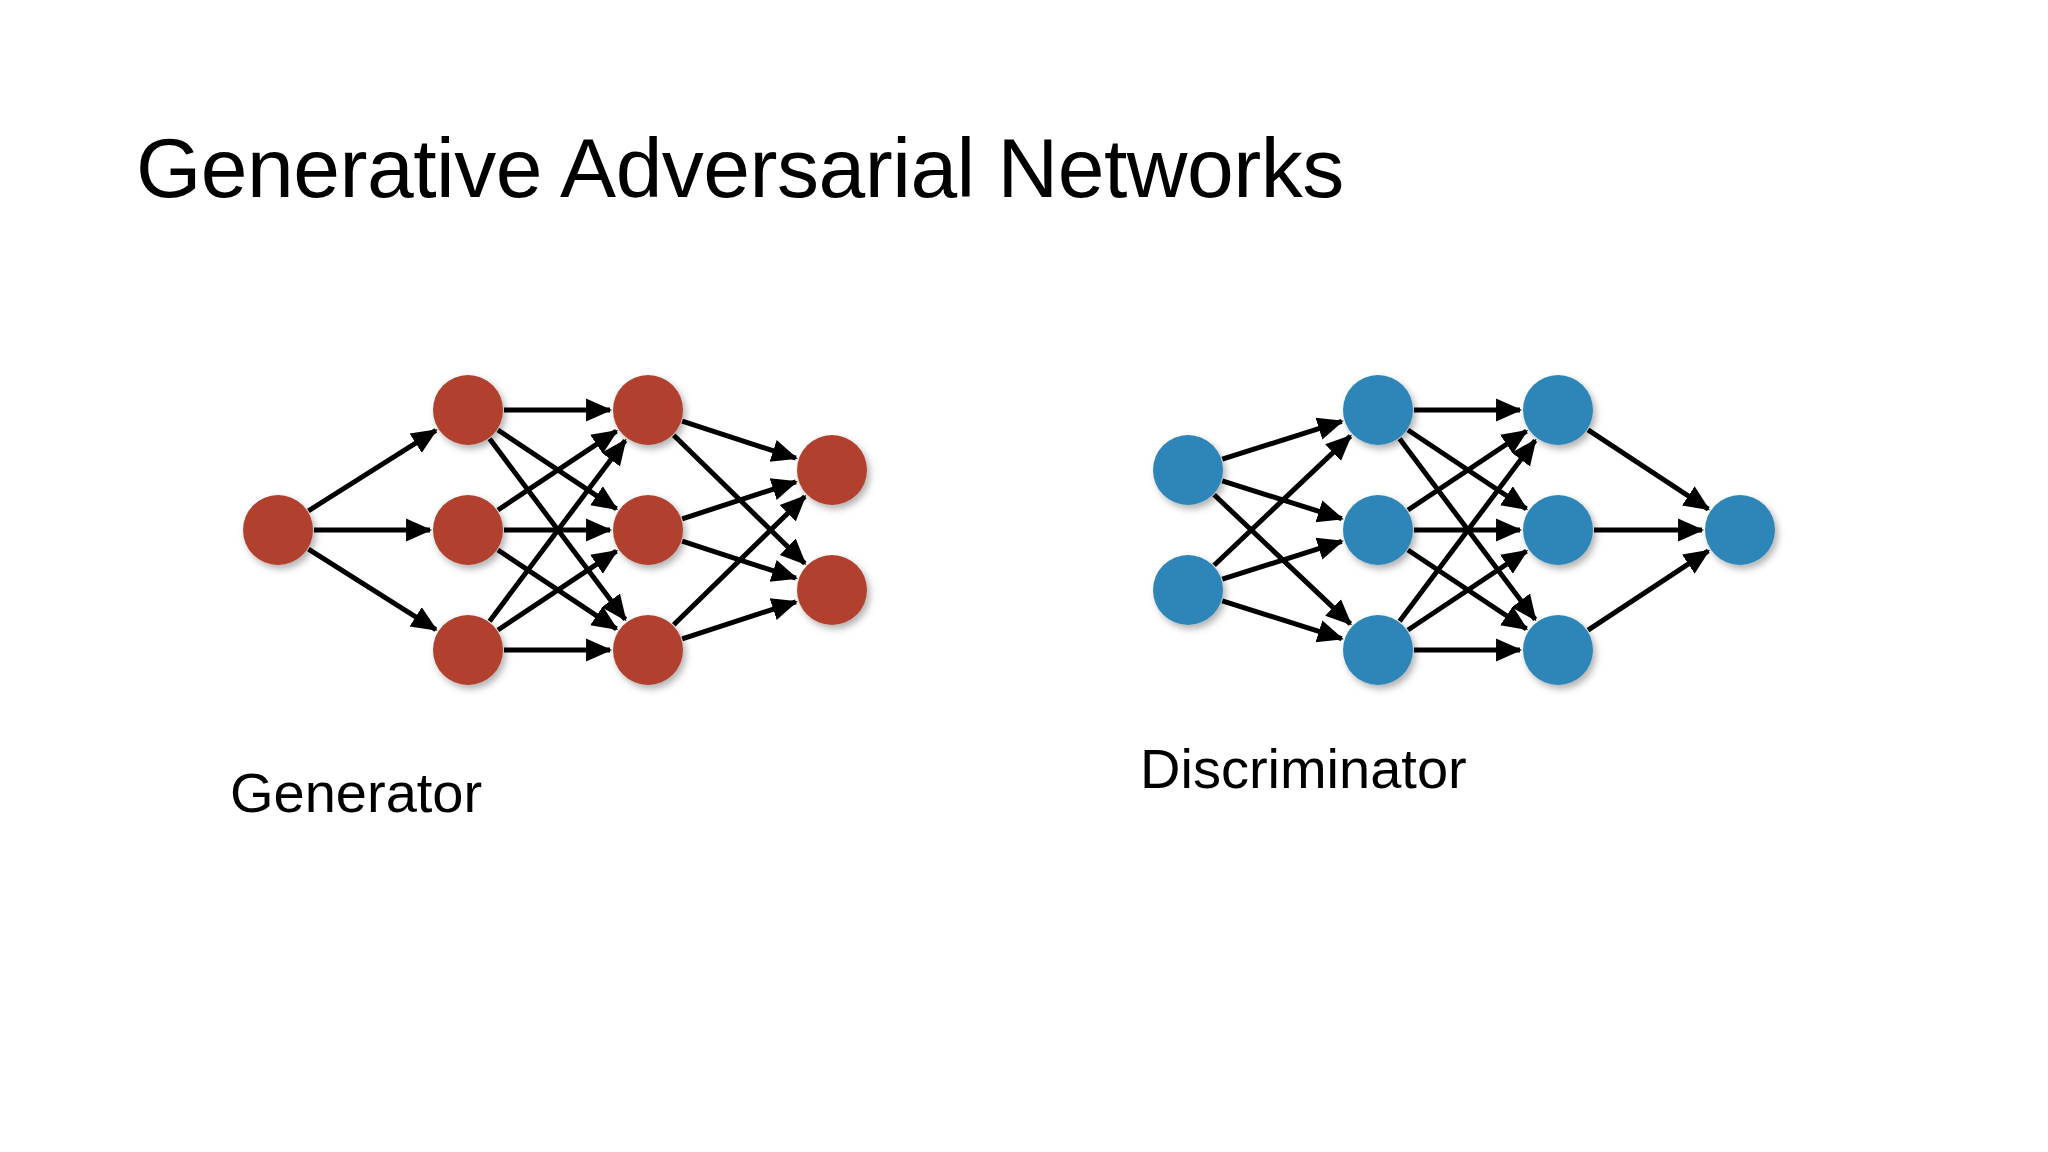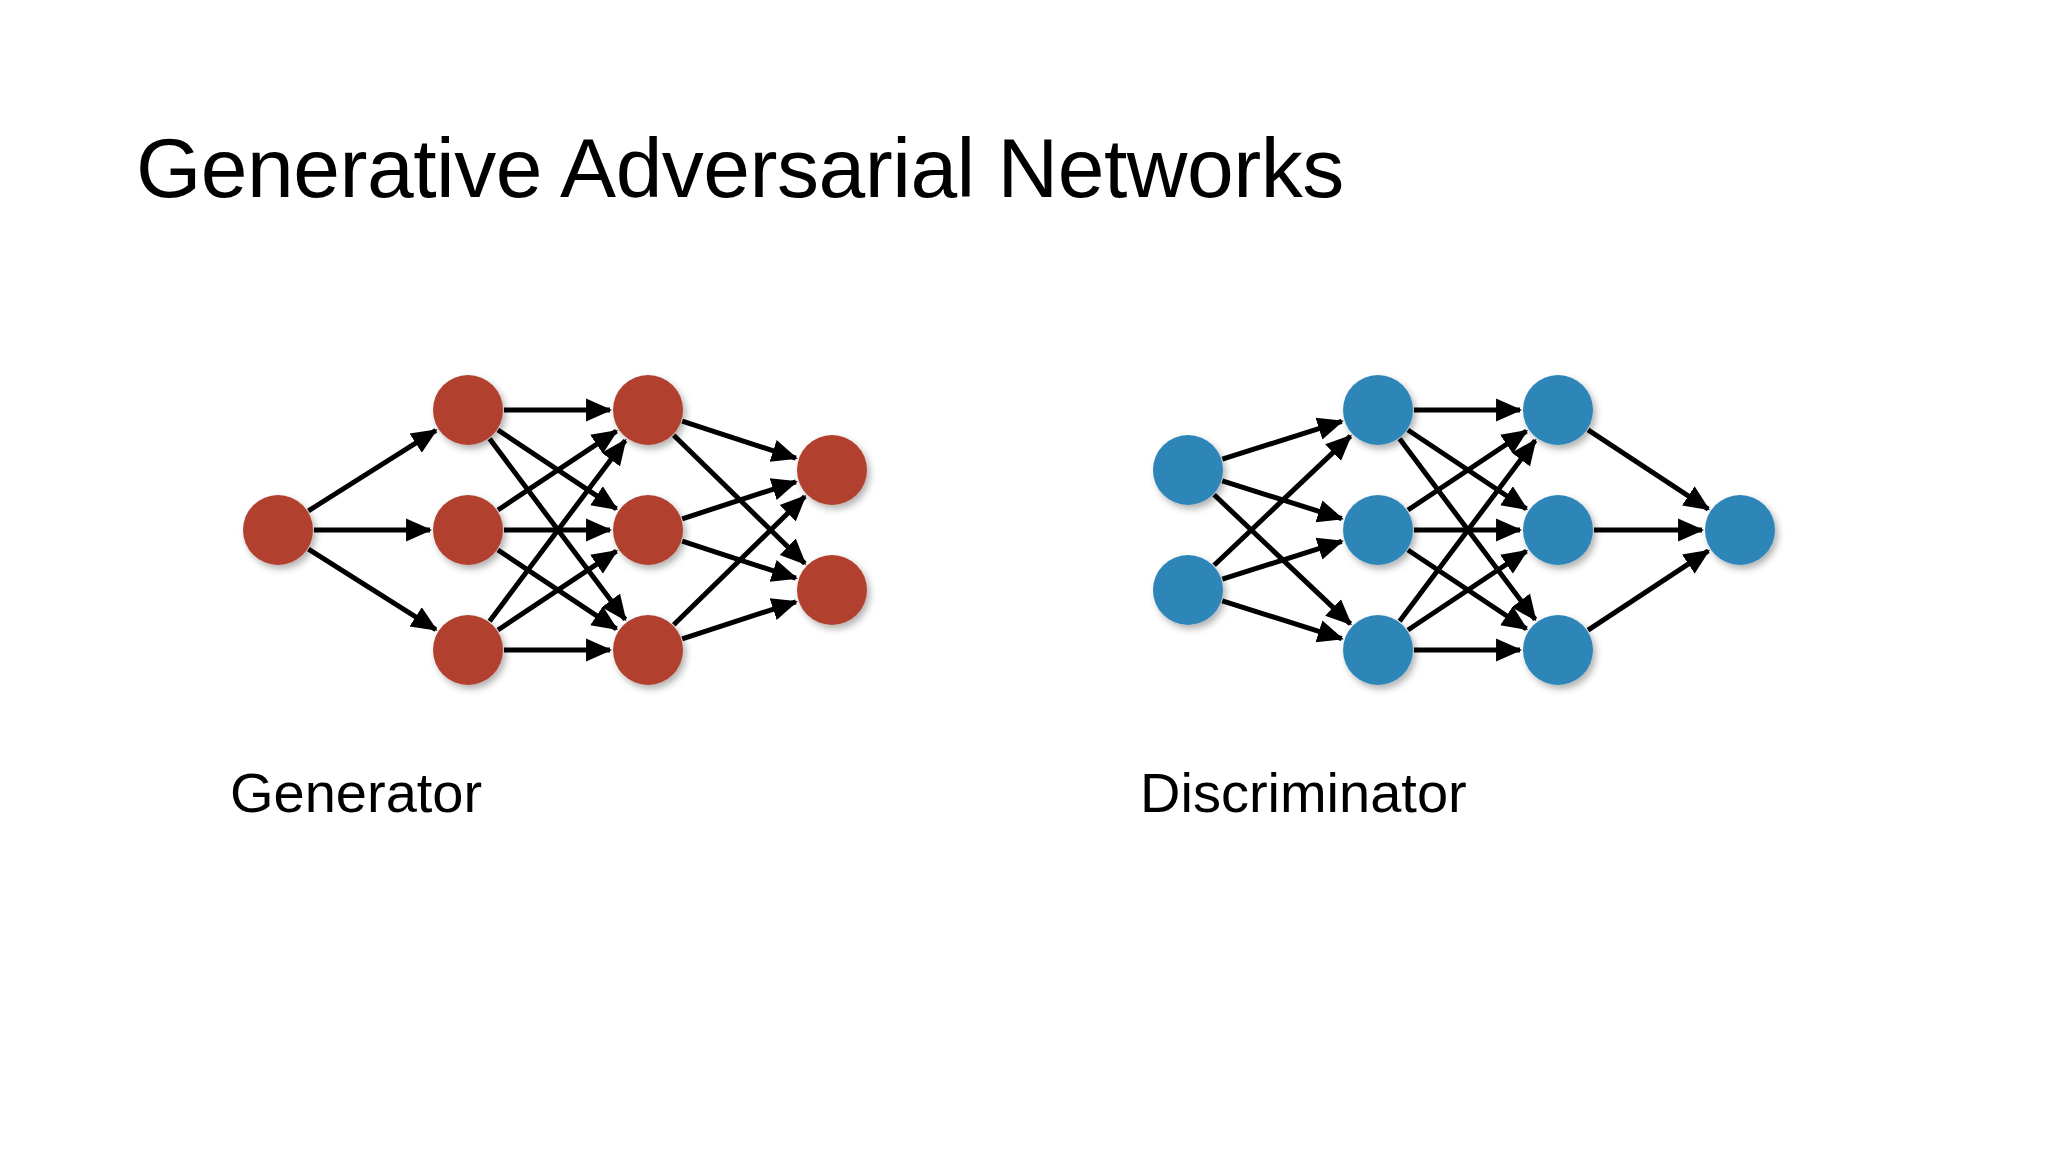--- a/index.html
+++ b/index.html
@@ -57,21 +57,21 @@
   
   .network-caption {
     position: absolute;
     font-size: 56px;
     font-weight: 400;
     color: #000000;
     white-space: nowrap;
     text-align: left;
   }
   #generator-caption     { left: 230px;  top: 760px; width: 720px; }
-  #discriminator-caption { left: 1140px; top: 760px; width: 680px; }
+  #discriminator-caption { left: 1140px; top: 736px; width: 680px; }
 </style>
 </head>
 <body>
 
 <div id="slide">
 
   <div id="slide-title">Generative Adversarial Networks</div>
 
   <div class="network-figure" id="generator-figure">
     <svg class="network-svg" id="generator-svg" viewBox="0 0 720 340" preserveAspectRatio="xMidYMid meet">

